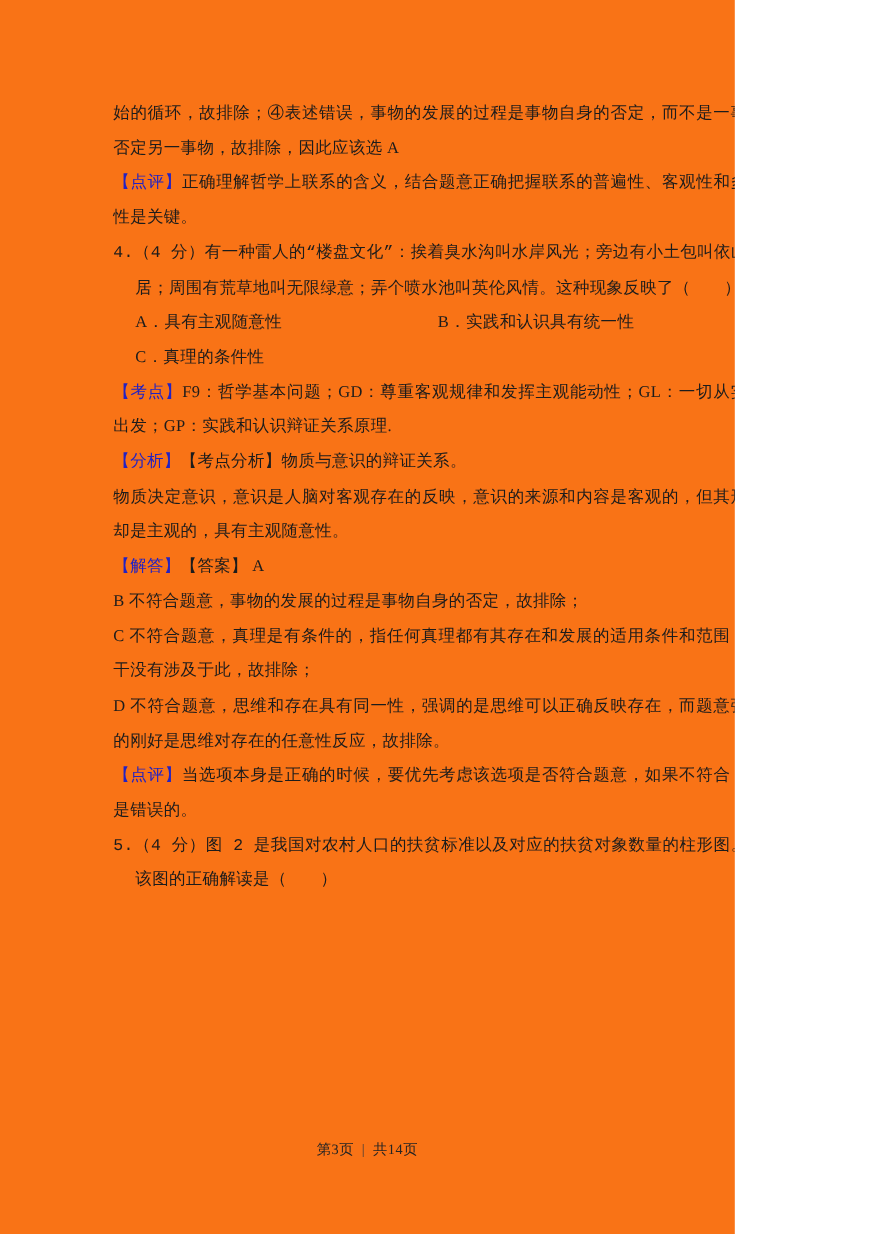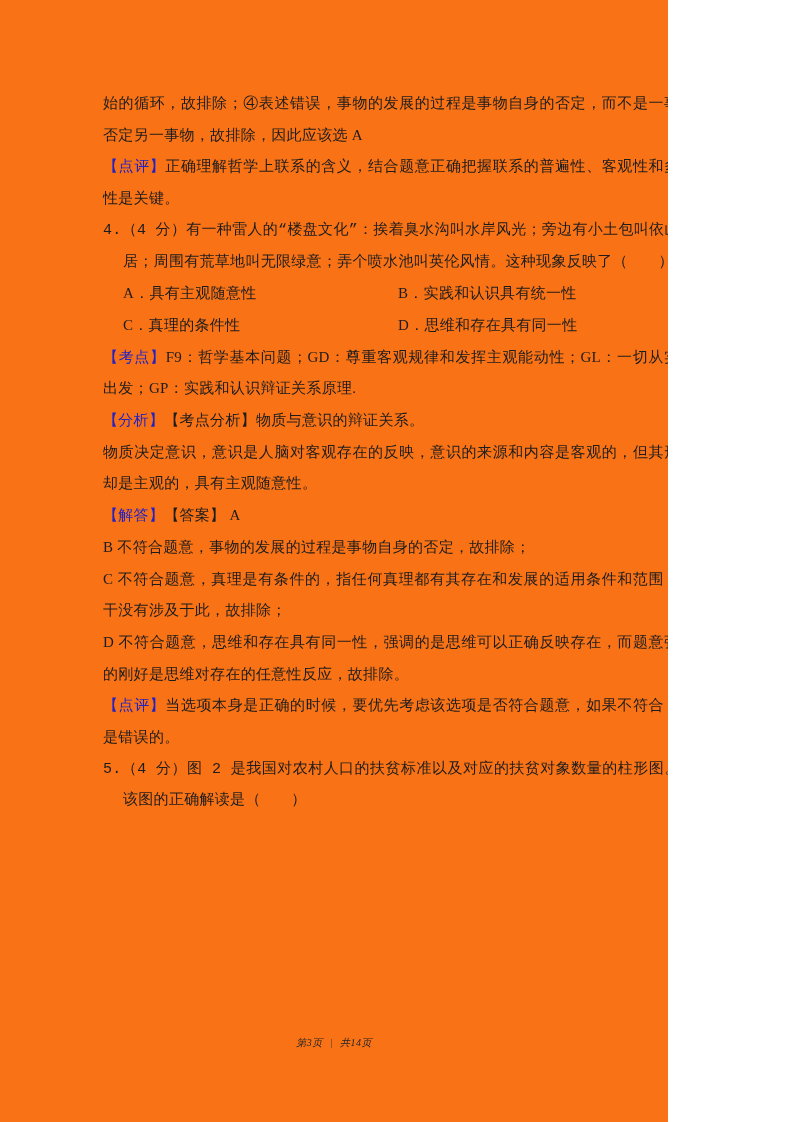--- a/index.html
+++ b/index.html
@@ -36,44 +36,42 @@
     display: grid;
     grid-template-columns: 275px 1fr;
   }
   .opt { white-space: nowrap; }
   .tag {  }
   .answer-value { margin-left: 4px; }
   .footer {
     position: absolute;
     left: 0; right: 0; top: 1036px;
     text-align: center;
-    font-size: 10px;
+    font-size: 13px;
     color: #242424;
     letter-spacing: 0.5px;
-    font-style: italic;
   }
   .footer .sep { margin: 0 7px; color: #3a3a3a; }
 </style>
 </head>
 <body>
 
 <div class="page">
   <div class="content">
 
     <p class="para">始的循环，故排除；④表述错误，事物的发展的过程是事物自身的否定，而不是一事物否定另一事物，故排除，因此应该选 A</p>
 
     <p class="indent"><span class="tag" style="color: rgb(34, 34, 196);">【点评】</span><span>正确理解哲学上联系的含义，结合题意正确把握联系的普遍性、客观性和多样性是关键。</span></p>
 
     <p class="qpara"><span class="qnum">4.</span><span>（4 分）有一种雷人的“楼盘文化”：挨着臭水沟叫水岸风光；旁边有小土包叫依山而居；周围有荒草地叫无限绿意；弄个喷水池叫英伦风情。这种现象反映了（　　）</span></p>
 
     <div class="options">
       <span class="opt"><span>A．</span><span>具有主观随意性</span></span>
       <span class="opt"><span>B．</span><span>实践和认识具有统一性</span></span>
       <span class="opt"><span>C．</span><span>真理的条件性</span></span>
-      <span class="opt"><span>D．</span><span>思维和存在具有同一性</span></span>
     </div>
 
     <p class="indent"><span class="tag" style="color: rgb(34, 34, 196);">【考点】</span><span>F9：哲学基本问题；GD：尊重客观规律和发挥主观能动性；GL：一切从实际出发；GP：实践和认识辩证关系原理.</span></p>
 
     <p class="indent"><span class="tag" style="color: rgb(34, 34, 196);">【分析】</span><span>【考点分析】</span><span>物质与意识的辩证关系。</span></p>
 
     <p class="indent">物质决定意识，意识是人脑对客观存在的反映，意识的来源和内容是客观的，但其形式却是主观的，具有主观随意性。</p>
 
     <p class="indent"><span class="tag" style="color: rgb(34, 34, 196);">【解答】</span><span>【答案】</span><span class="answer-value">A</span></p>
 

